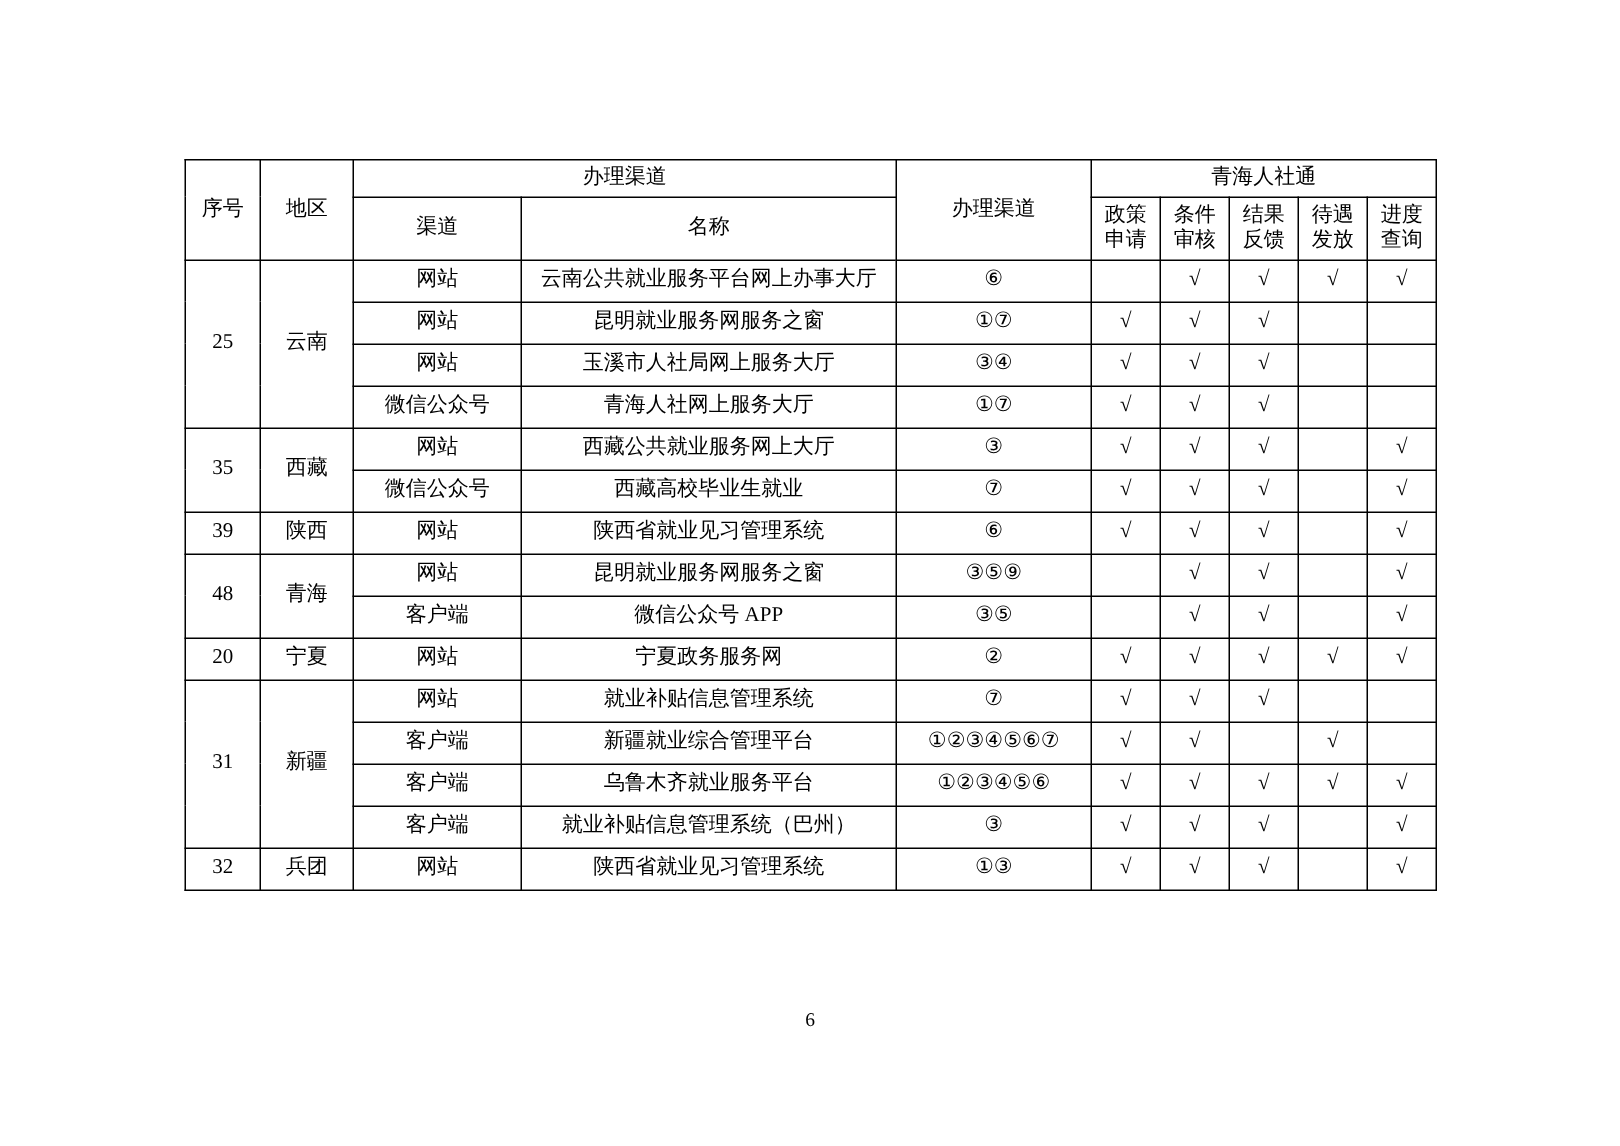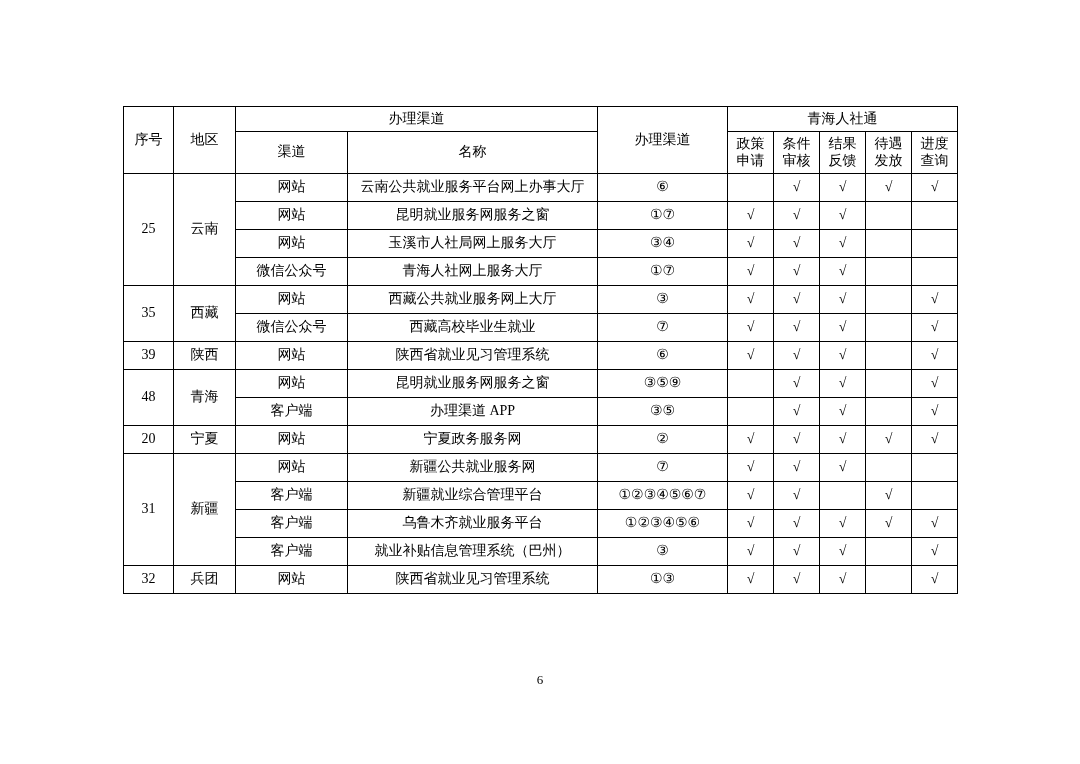--- a/index.html
+++ b/index.html
@@ -220,21 +220,21 @@
             <td class="name-cell">昆明就业服务网服务之窗</td>
             <td class="item-cell">③⑤⑨</td>
             <td class="check"></td>
             <td class="check">√</td>
             <td class="check">√</td>
             <td class="check"></td>
             <td class="check">√</td>
           </tr>
           <tr class="row-cell">
             <td>客户端</td>
-            <td class="name-cell">办理渠道 APP</td>
+            <td class="name-cell">微信公众号 APP</td>
             <td class="item-cell">③⑤</td>
             <td class="check"></td>
             <td class="check">√</td>
             <td class="check">√</td>
             <td class="check"></td>
             <td class="check">√</td>
           </tr>
           <tr class="row-cell">
             <td rowspan="1">20</td>
             <td rowspan="1">宁夏</td>
@@ -244,21 +244,21 @@
             <td class="check">√</td>
             <td class="check">√</td>
             <td class="check">√</td>
             <td class="check">√</td>
             <td class="check">√</td>
           </tr>
           <tr class="row-cell">
             <td rowspan="4">31</td>
             <td rowspan="4">新疆</td>
             <td>网站</td>
-            <td class="name-cell">新疆公共就业服务网</td>
+            <td class="name-cell">就业补贴信息管理系统</td>
             <td class="item-cell">⑦</td>
             <td class="check">√</td>
             <td class="check">√</td>
             <td class="check">√</td>
             <td class="check"></td>
             <td class="check"></td>
           </tr>
           <tr class="row-cell">
             <td>客户端</td>
             <td class="name-cell">新疆就业综合管理平台</td>

